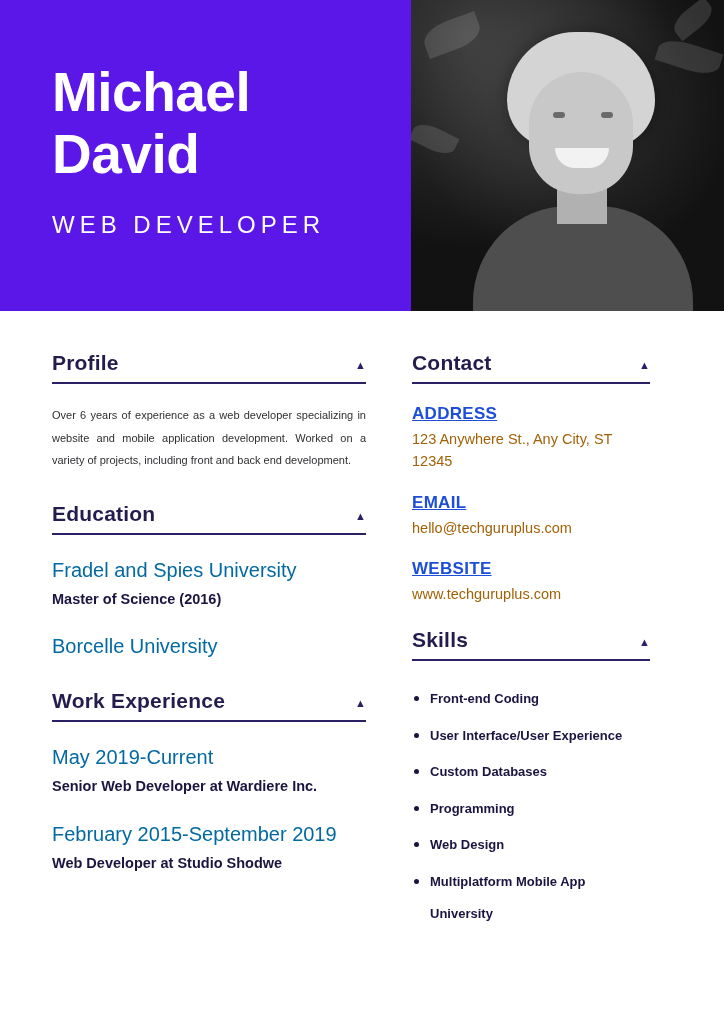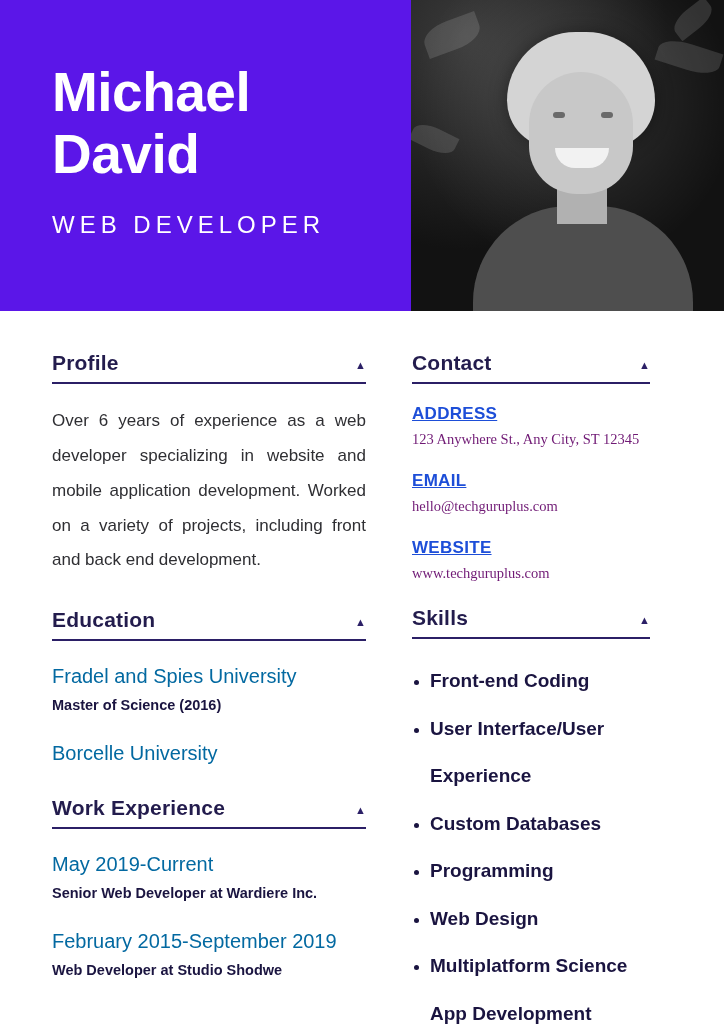--- a/index.html
+++ b/index.html
@@ -145,21 +145,21 @@
   }
   .caret {
     color: #2b1f66;
     font-size: 11px;
     line-height: 1;
     margin-bottom: 4px;
   }
 
   .profile-text {
     margin-top: 20px;
-    font-size: 17px;
+    font-size: 11px;
     line-height: 2.05;
     color: #2f2f33;
     text-align: justify;
   }
 
   .block { margin-top: 18px; }
   .sub-plain {
     font-size: 20px;
     color: #0369a1;
     line-height: 1.7;
@@ -179,33 +179,32 @@
   .contact-item { margin-top: 20px; }
   .contact-label {
     font-size: 17px;
     font-weight: bold;
     color: #1d4ed8;
     letter-spacing: 0.3px;
     text-decoration: underline;
   }
   .contact-value {
     font-size: 14.5px;
-    color: #701a75;
+    color: #a16207;
     margin-top: 5px;
     line-height: 1.5;
-    font-family: Liberation Serif, serif;
   }
 
   
   .skills-list {
     margin-top: 18px;
     padding-left: 18px;
   }
   .skills-list li {
-    font-size: 19px;
+    font-size: 13px;
     font-weight: bold;
     color: #1a1440;
     line-height: 2.5;
   }
   .skills-list li::marker { font-size: 15px; }
 </style>
 </head>
 <body>
 
 <div class="page">
@@ -298,17 +297,17 @@
       <div class="section-head">
         <span class="section-title">Skills</span>
         <span class="caret">▲</span>
       </div>
       <ul class="skills-list">
         <li>Front-end Coding</li>
         <li>User Interface/User Experience</li>
         <li>Custom Databases</li>
         <li>Programming</li>
         <li>Web Design</li>
-        <li>Multiplatform Science App Development</li>
+        <li>Multiplatform Mobile App University</li>
       </ul>
     </div>
   </div>
 </div>
 
 </body></html>

